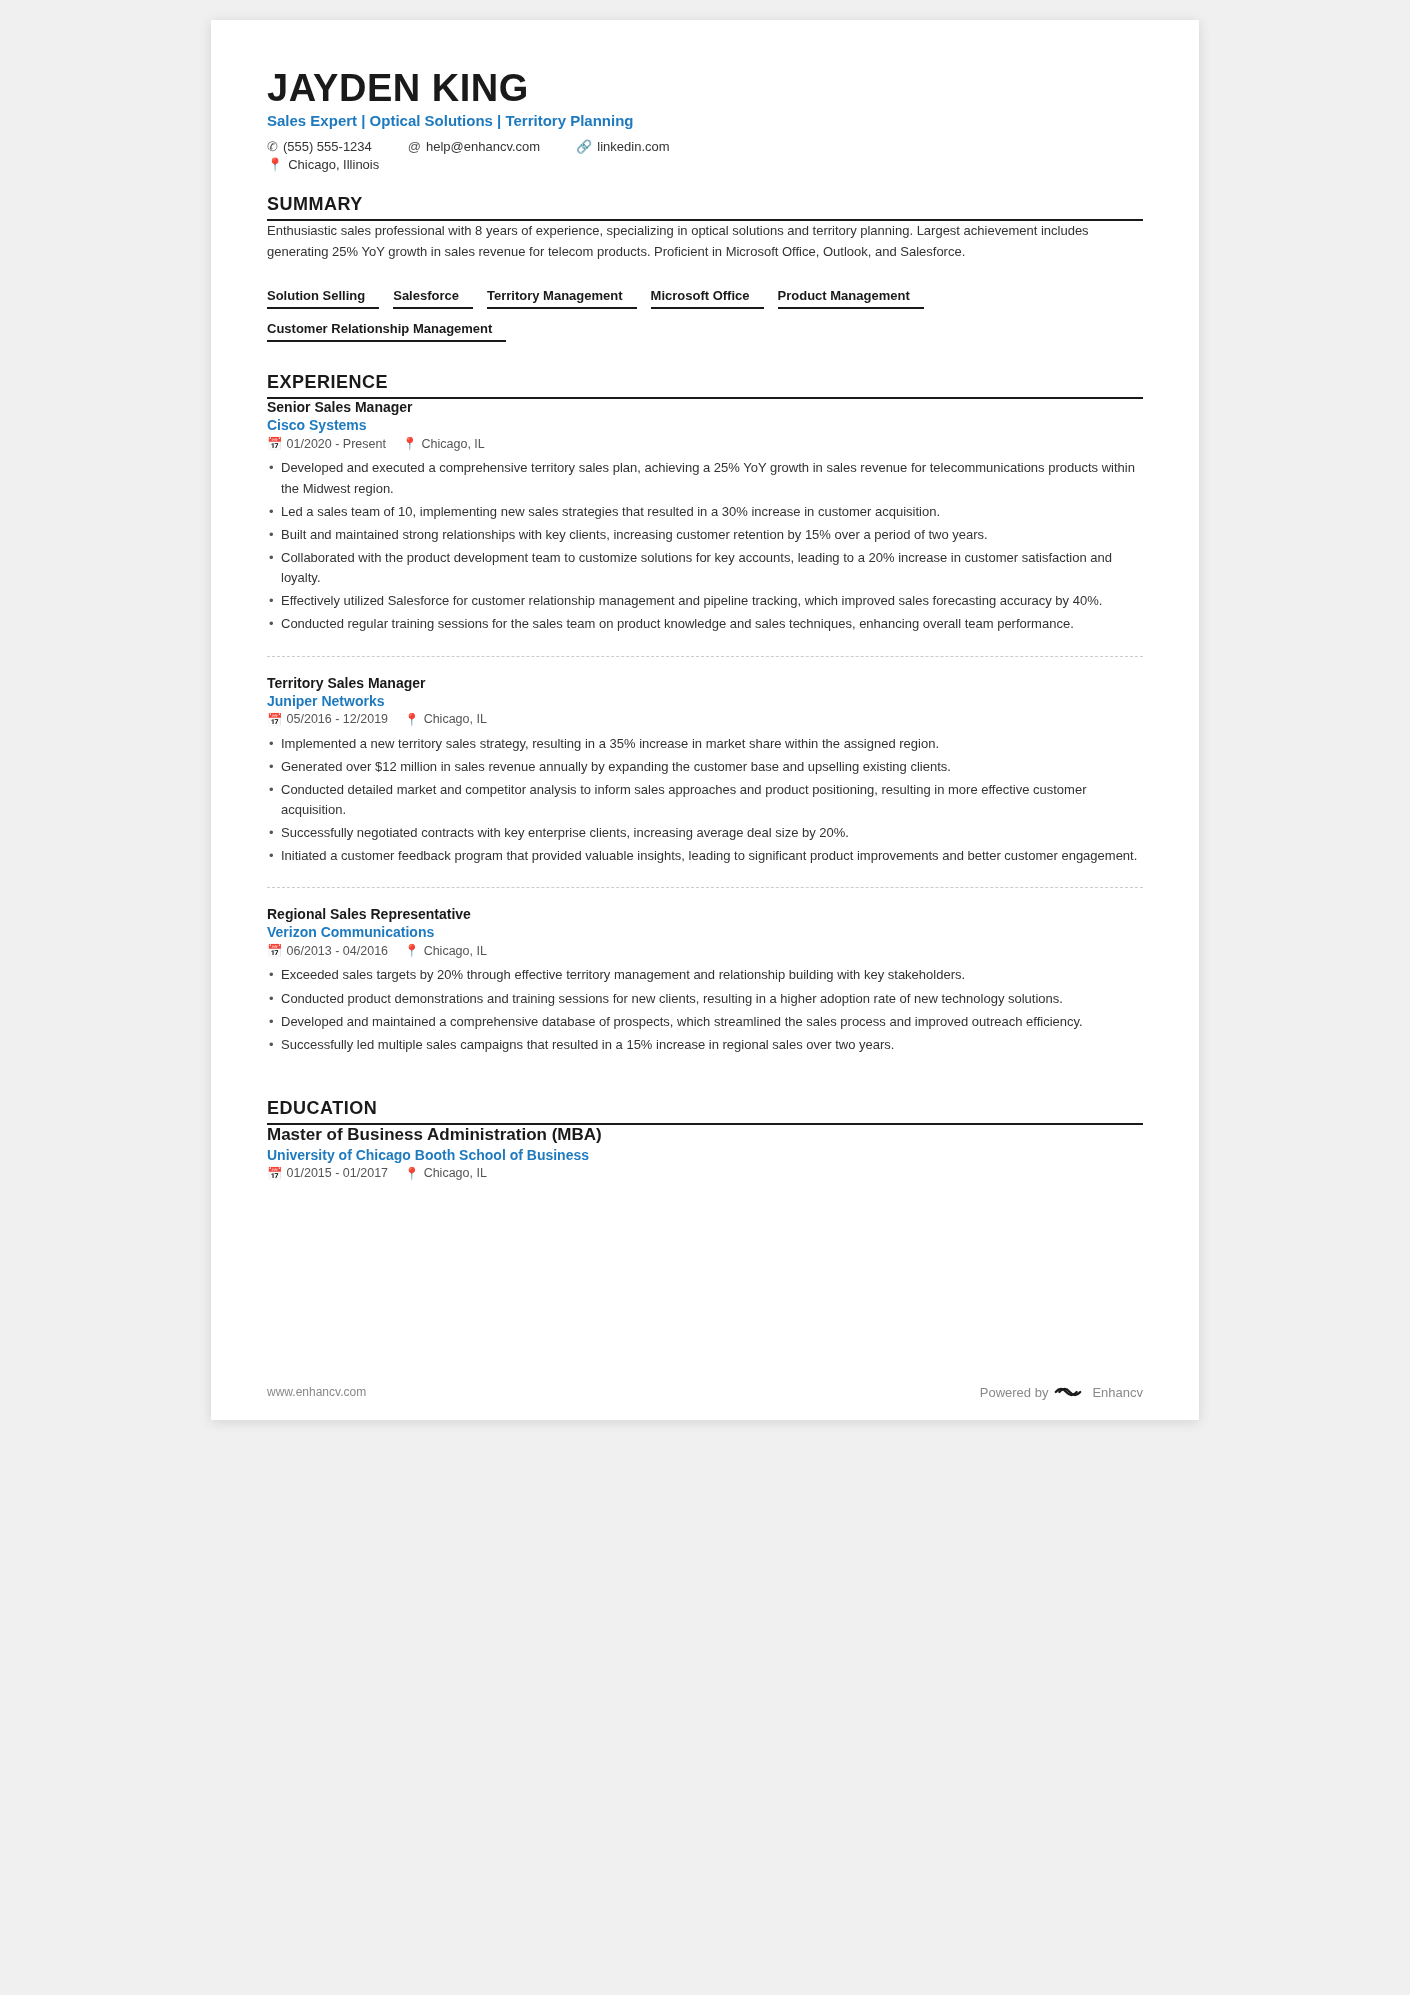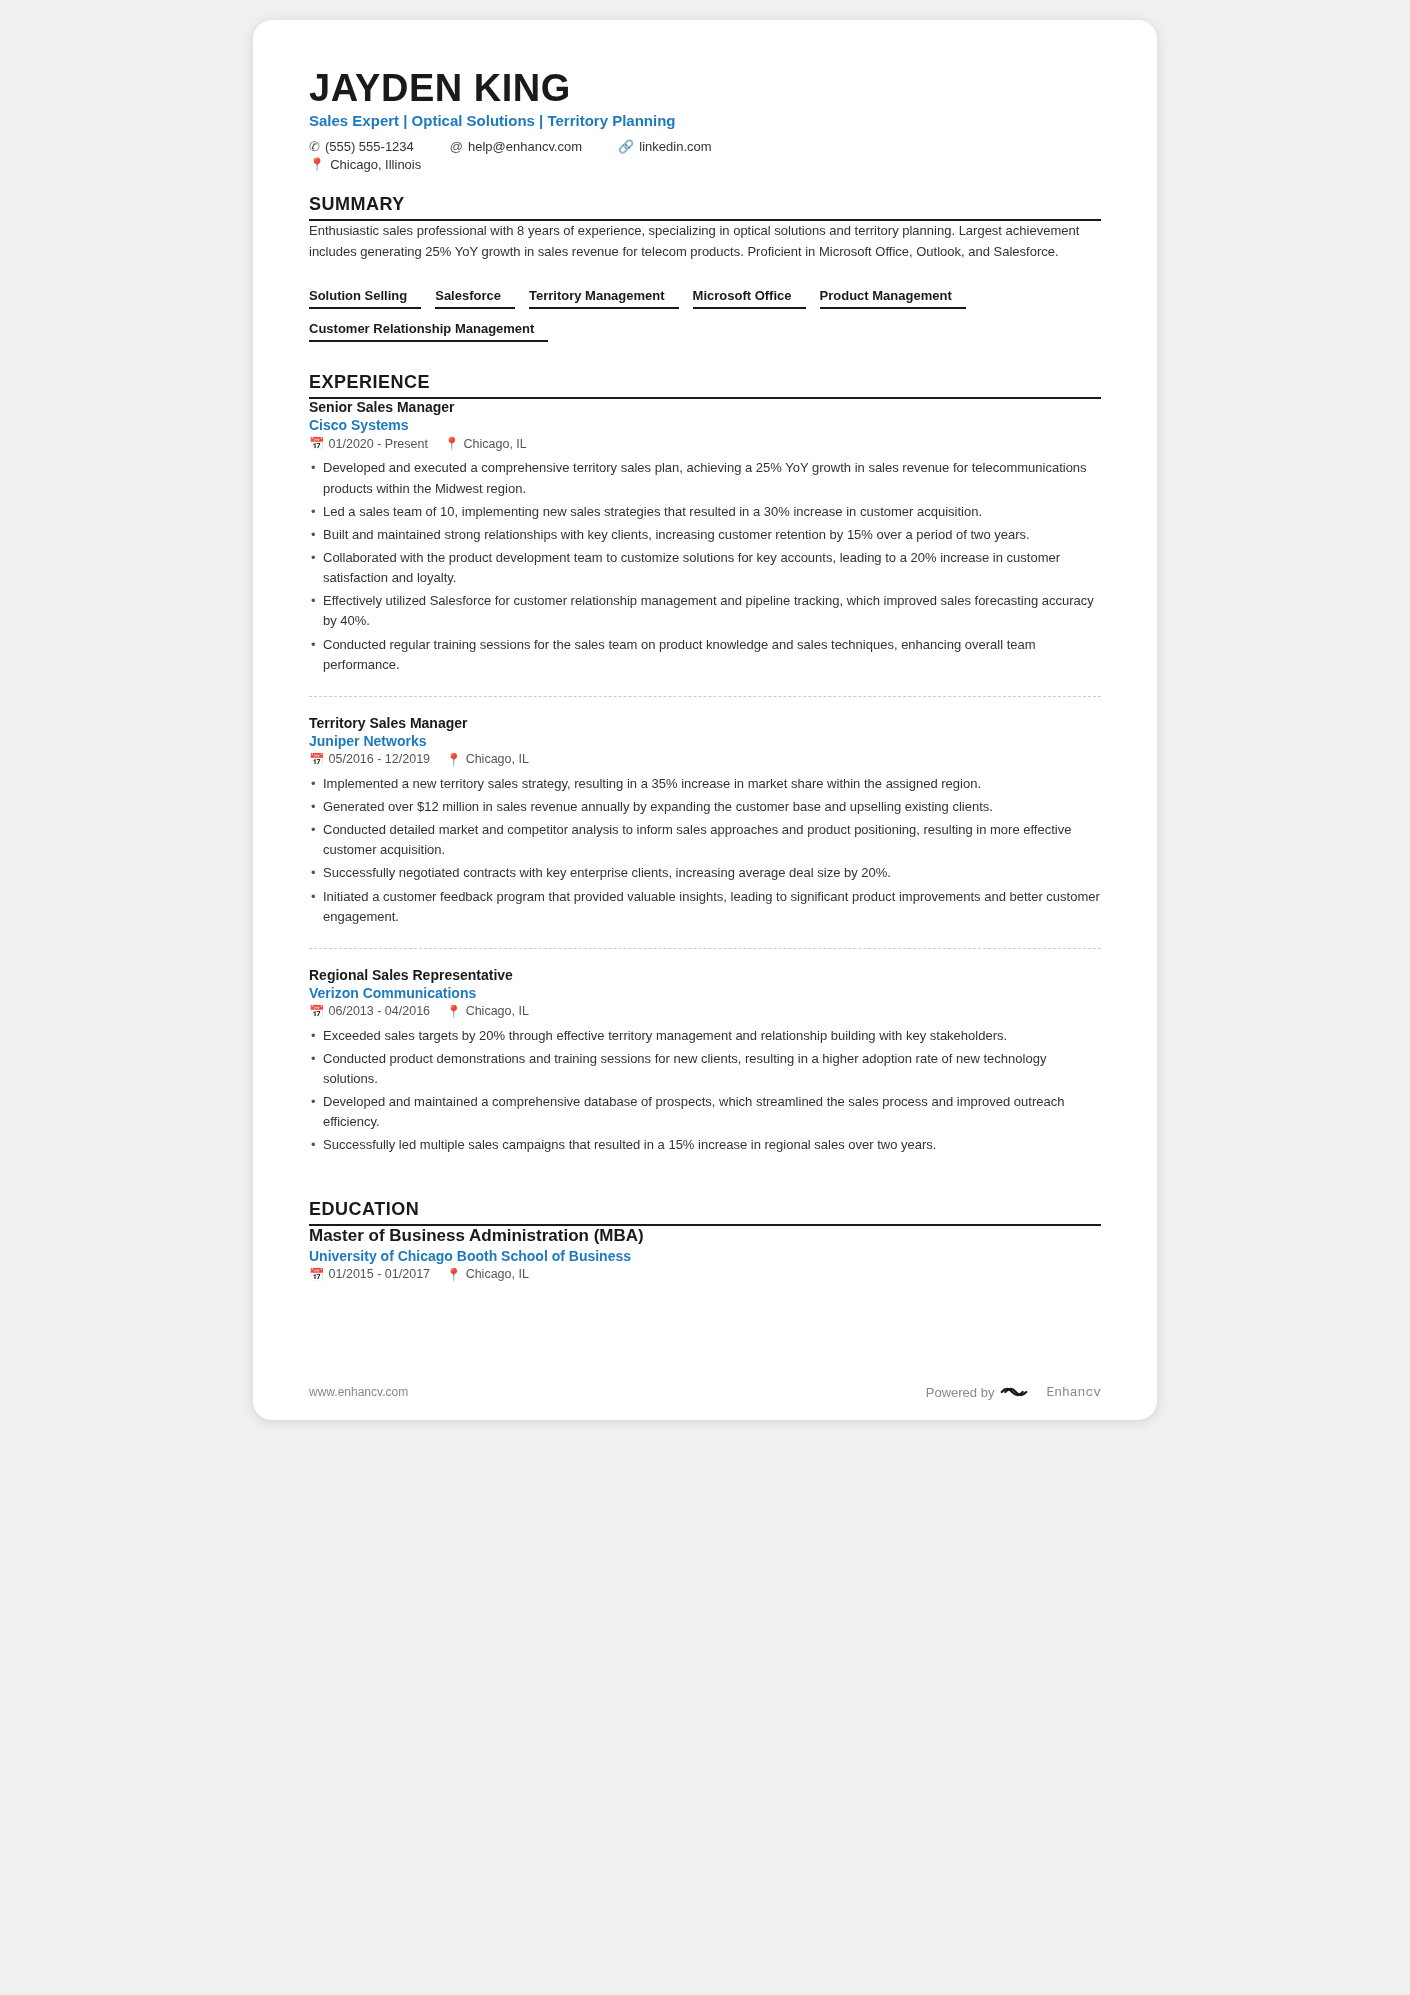--- a/index.html
+++ b/index.html
@@ -5,26 +5,25 @@
     * { margin: 0; padding: 0; box-sizing: border-box; }
     body {
       font-family: Arial, sans-serif;
       background: #f0f0f0;
       display: flex;
       justify-content: center;
       padding: 20px;
     }
     .resume-page {
       background: #ffffff;
-      width: 904px;
+      width: 988px;
       min-height: 1400px;
       padding: 48px 56px 58px 56px;
       position: relative;
       box-shadow: 0 2px 12px rgba(0,0,0,0.12);
-      border-radius: 19px;
     }
 
     
     .header-name {
       font-size: 38px;
       font-weight: 900;
       color: #1a1a1a;
       letter-spacing: 0.5px;
       line-height: 1.1;
     }
@@ -178,22 +177,21 @@
     .footer-brand {
       display: flex;
       align-items: center;
       gap: 6px;
       font-size: 13px;
       color: #888;
     }
     .enhancv-logo {
       display: inline-flex;
       align-items: center;
-      gap: 18px;
-      font-family: Liberation Mono, monospace;
+      gap: 10px;
     }
     .enhancv-logo svg {
       width: 28px;
       height: 16px;
     }
   </style>
 </head>
 <body>
 
 <div class="resume-page">

